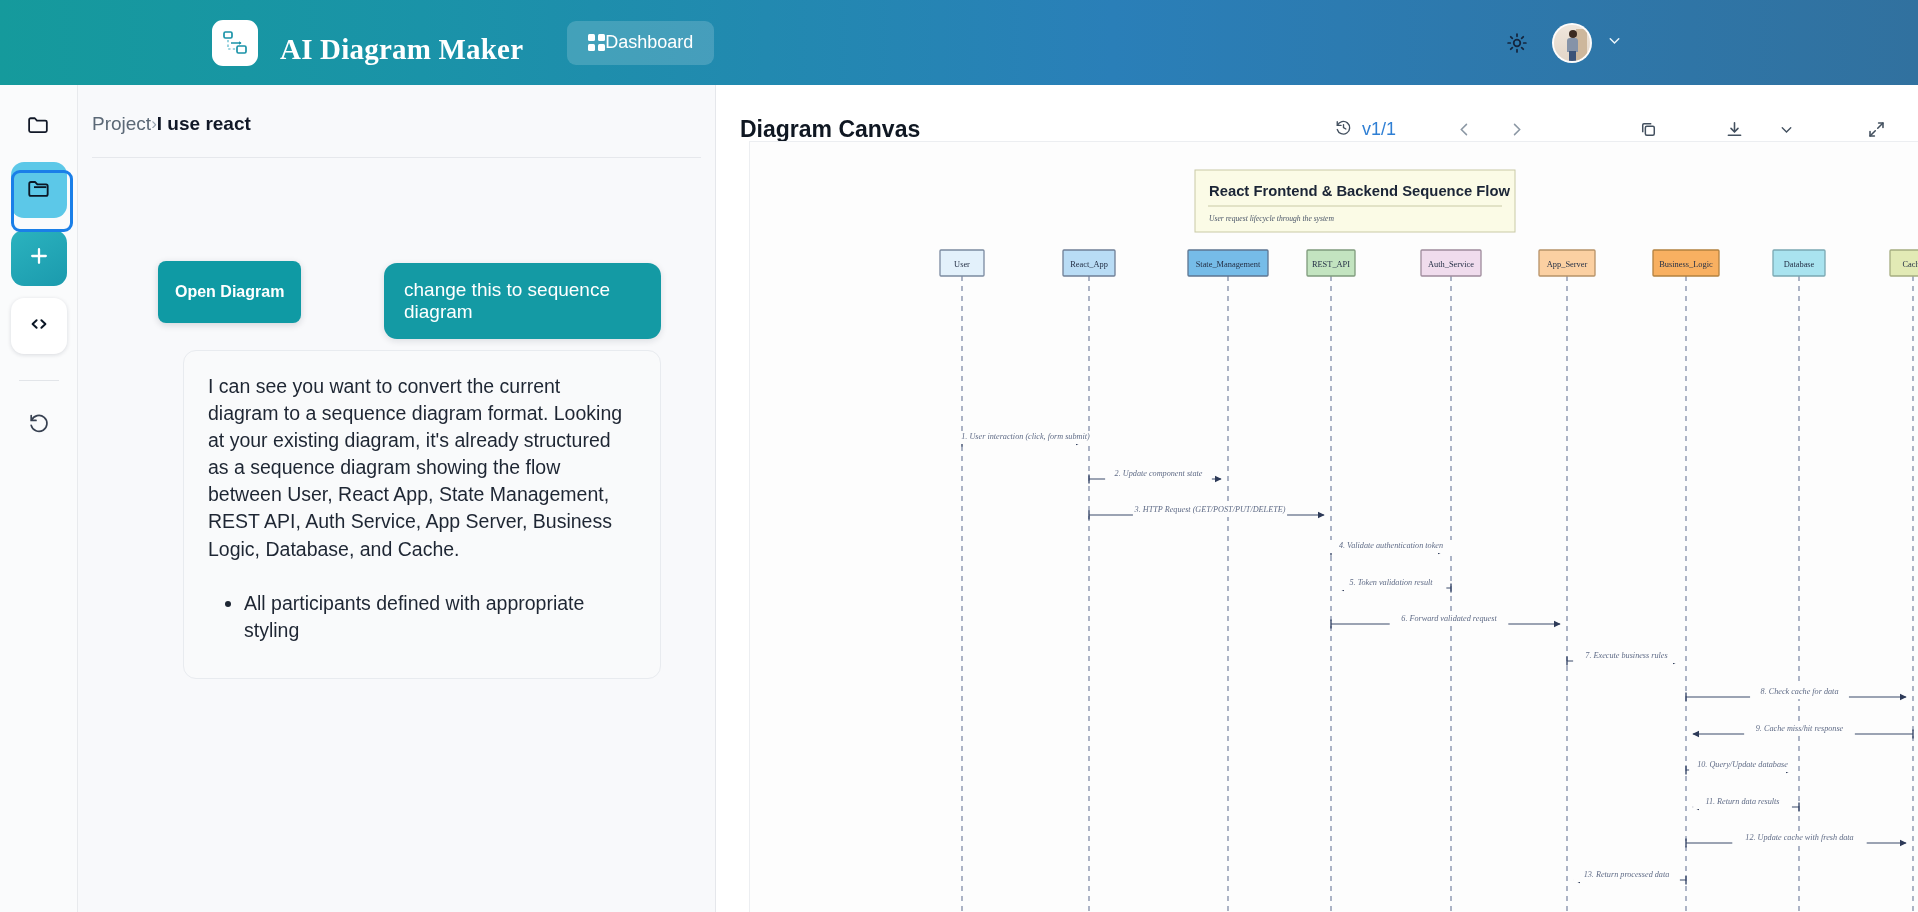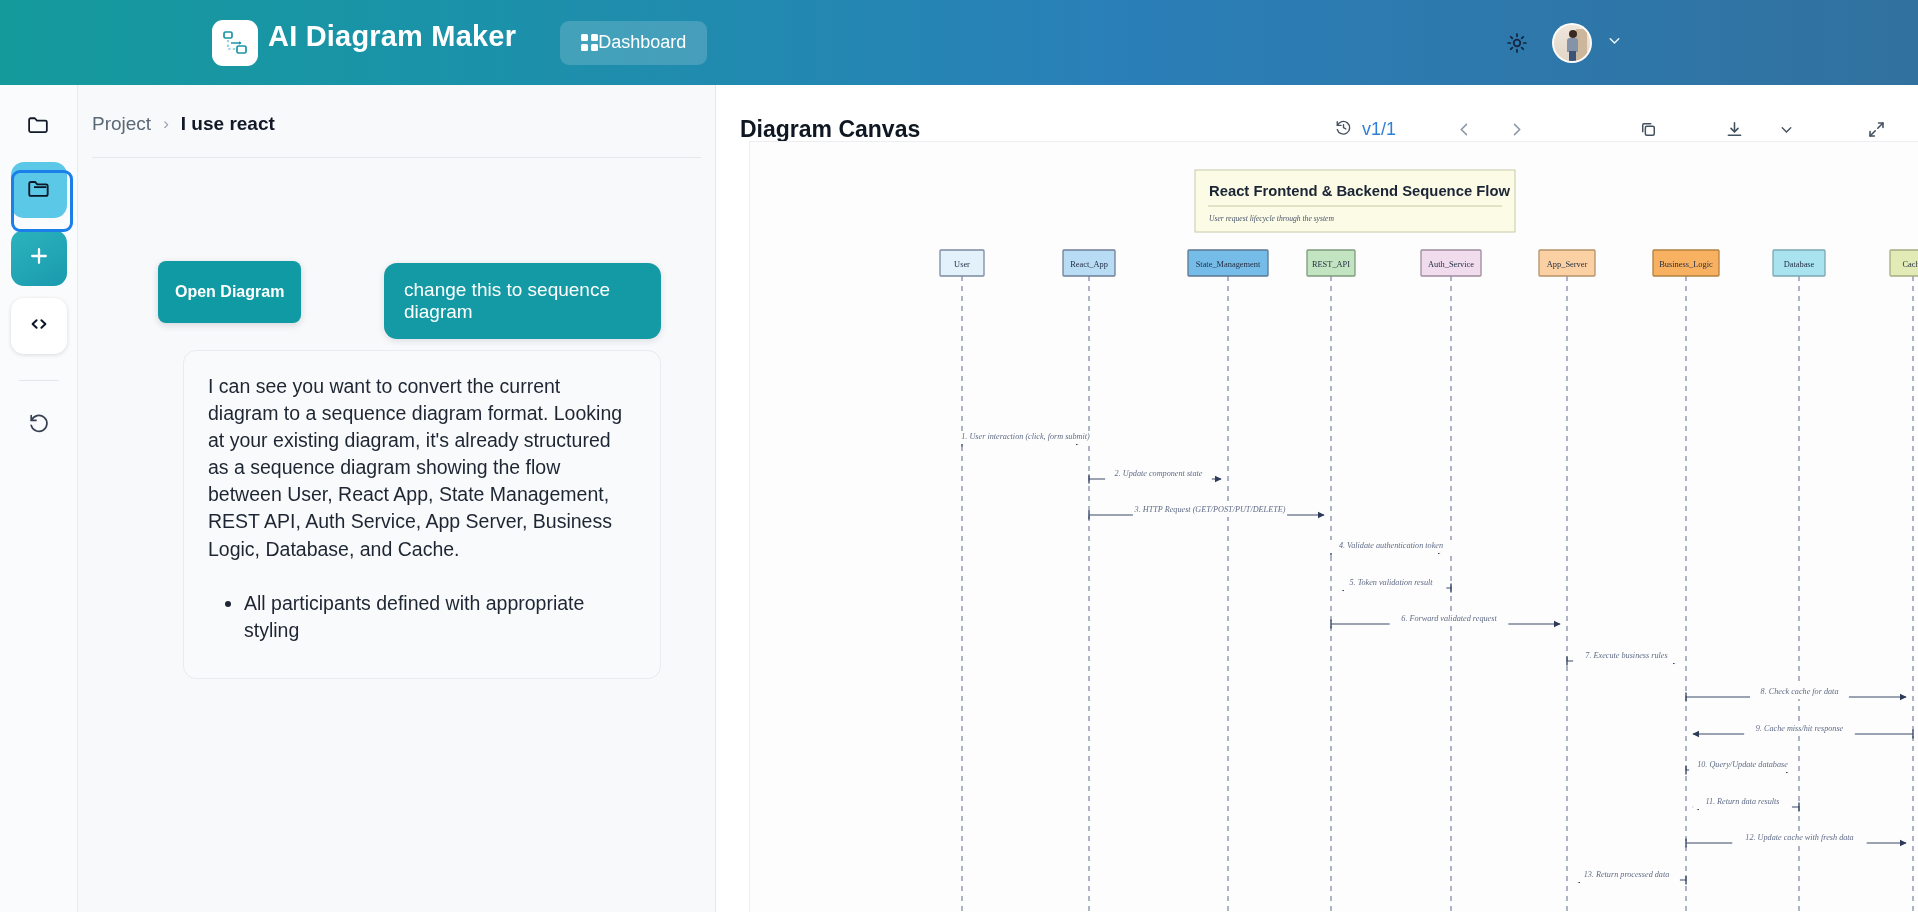--- a/index.html
+++ b/index.html
@@ -11,21 +11,21 @@
     font-family: "Liberation Sans", sans-serif;
     background: #ffffff;
     color: #1f2937;
   }
   
   .topbar {
     position: absolute; left: 0; top: 0; width: 1918px; height: 85px;
     background: linear-gradient(90deg, #159a9c 0%, #1a93a8 22%, #2a7fb8 58%, #31719f 100%);
     display: flex; align-items: center;
   }
-  .brand { display: flex; align-items: flex-start; gap: 10px; margin-left: 212px; }
+  .brand { display: flex; align-items: flex-end; gap: 22px; margin-left: 212px; font-family: Liberation Serif, serif; }
   .brand-logo {
     width: 46px; height: 46px; border-radius: 11px; background: #ffffff;
     display: flex; align-items: center; justify-content: center;
   }
   .brand-name {
     font-size: 29px; font-weight: bold; color: #ffffff; letter-spacing: .2px;
     white-space: nowrap;
   }
   .dash-btn {
     margin-left: 44px; height: 44px; padding: 0 21px; border-radius: 9px;
@@ -77,21 +77,21 @@
   .rail-btn.code { background: #ffffff; box-shadow: 0 1px 4px rgba(16,24,40,.14); }
   .rail-divider { width: 40px; height: 1px; background: #e2e5e9; margin: 14px 0 20px; }
   .rail-btn.hist { color: #374151; }
 
   
   .chat {
     position: absolute; left: 78px; top: 85px; width: 638px; height: 827px;
     background: #f8f9fb; border-right: 1px solid #e5e7eb; overflow: hidden;
   }
   .crumbs {
-    display: flex; align-items: center; gap: 12px;
+    display: flex; align-items: center; gap: 0;
     padding: 28px 0 0 14px; font-size: 19px;
   }
   .crumb-link { color: #5b6876; cursor: pointer; }
   .crumb-sep { color: #9aa5b1; font-size: 17px; }
   .crumb-cur { color: #111827; font-weight: bold; }
   .crumbs-rule { height: 1px; background: #e6e8ec; margin: 22px 14px 0 14px; }
 
   .tooltip-open {
     position: absolute; left: 80px; top: 176px;
     background: #0f9aa4; color: #ffffff; font-weight: bold; font-size: 16px;

